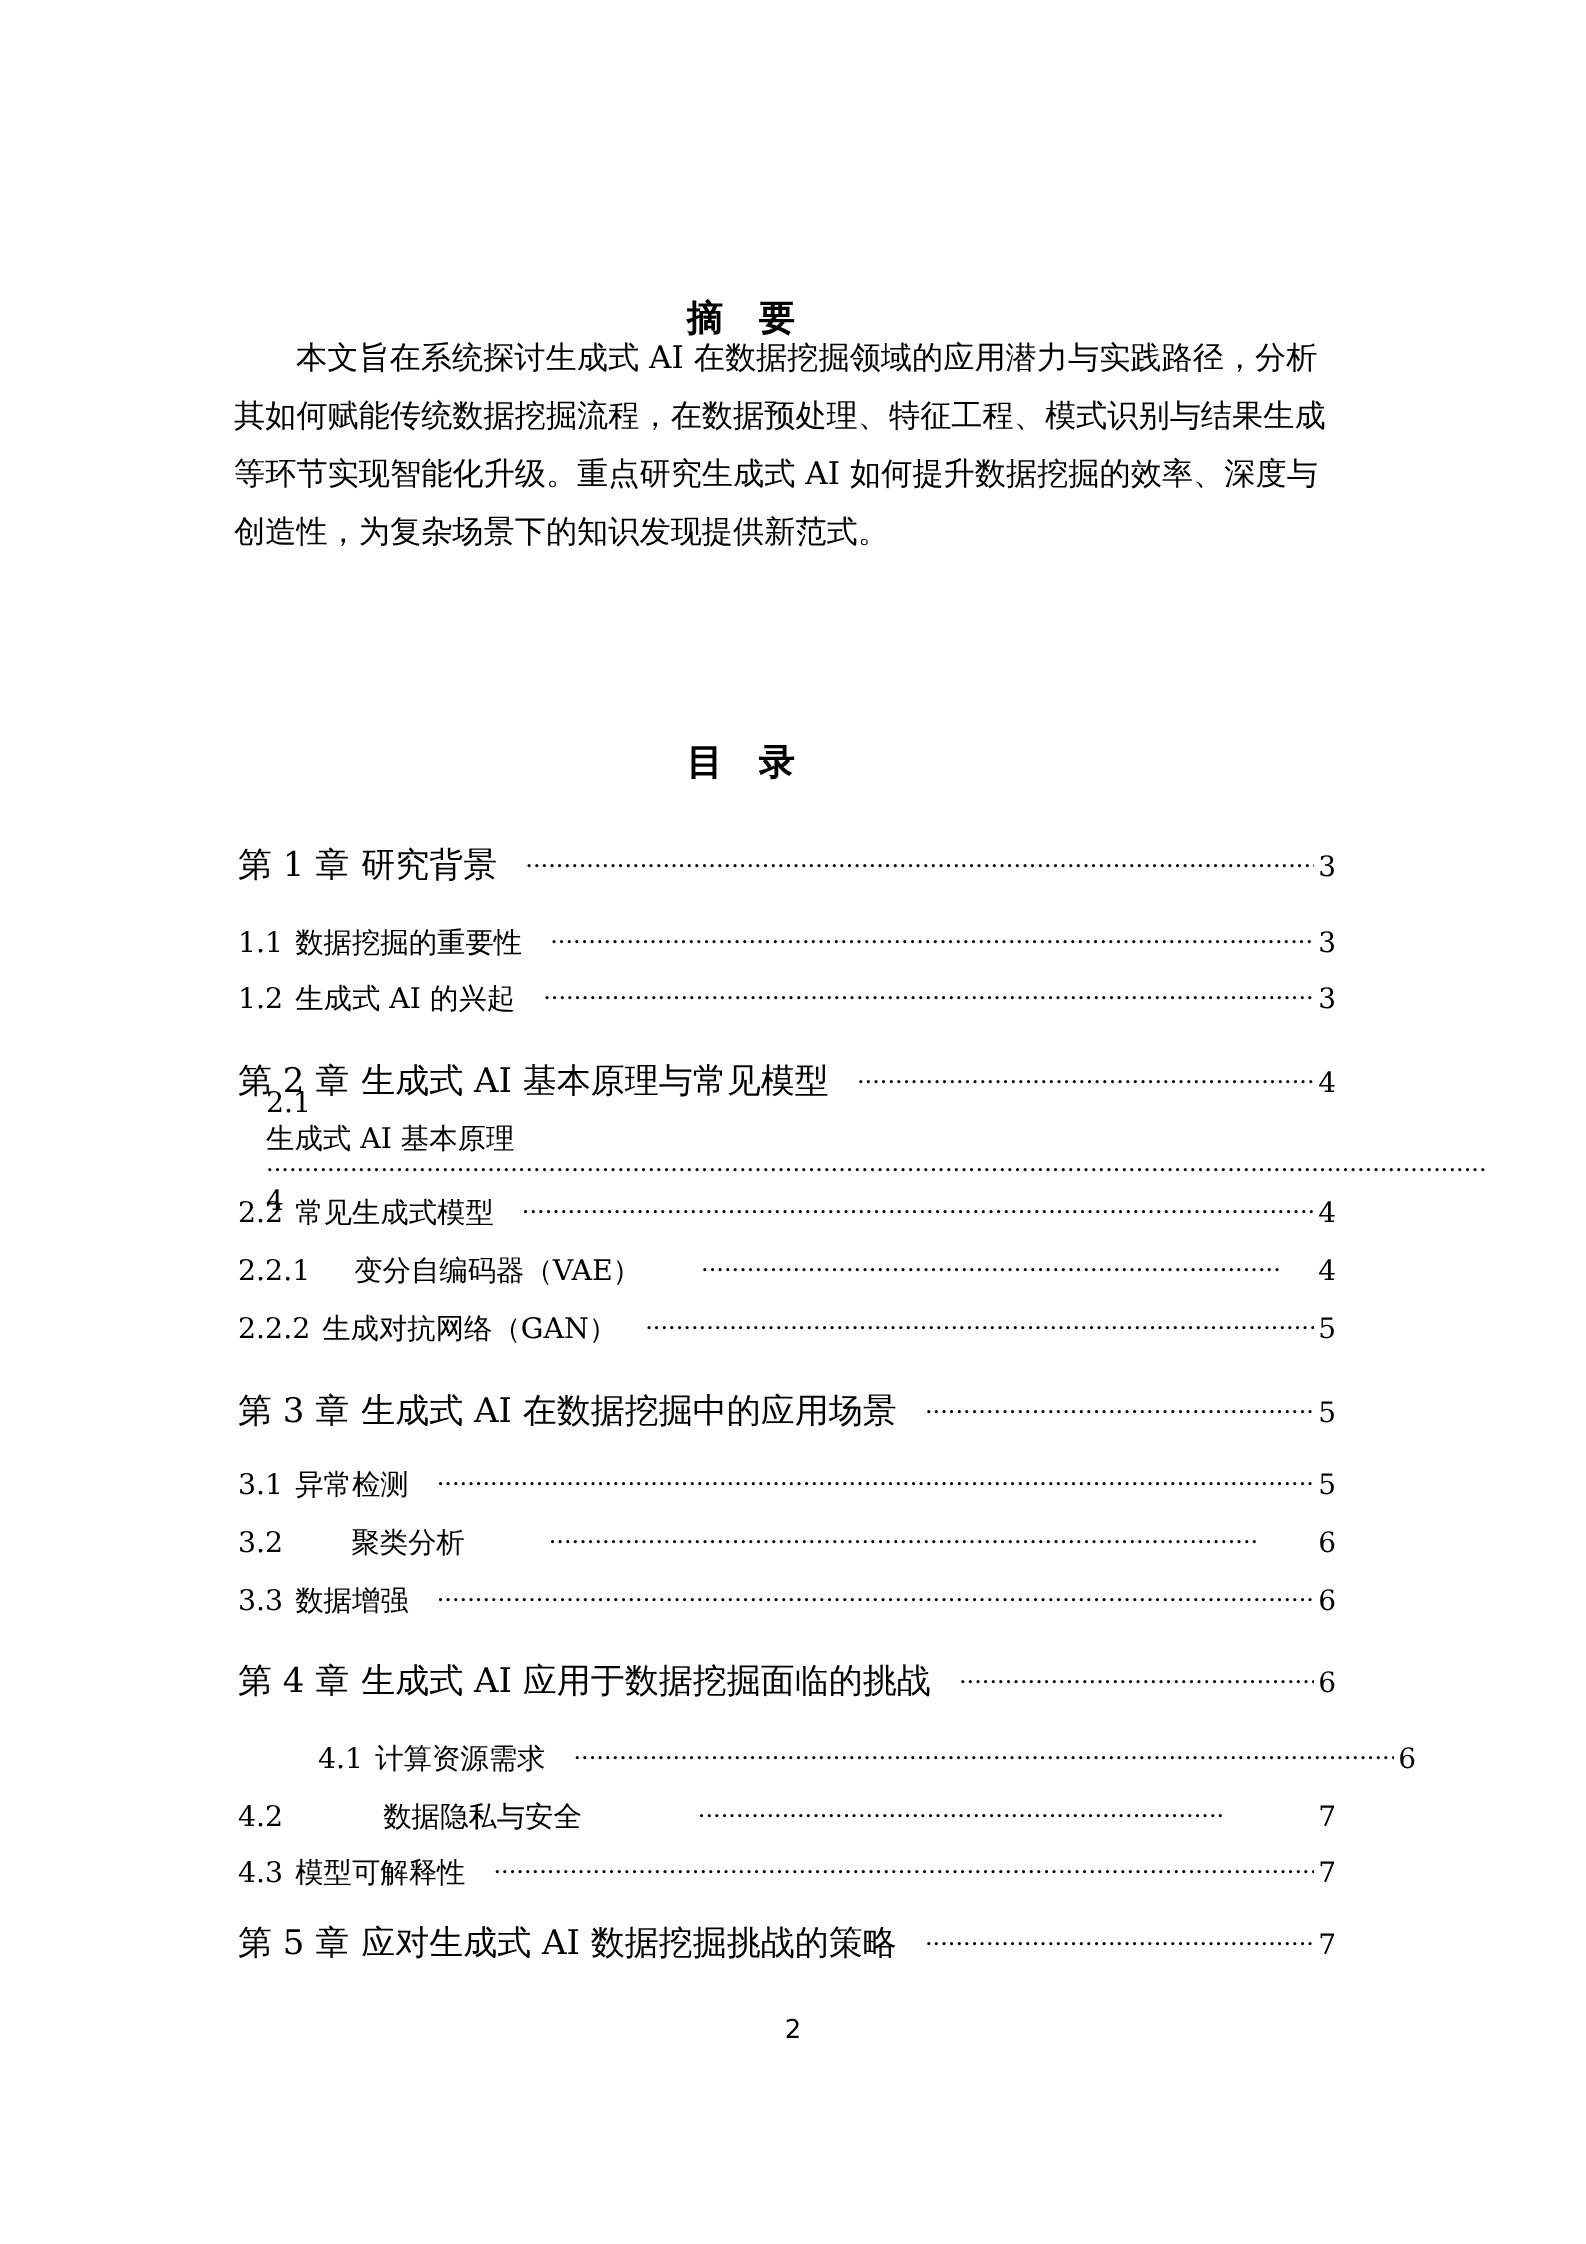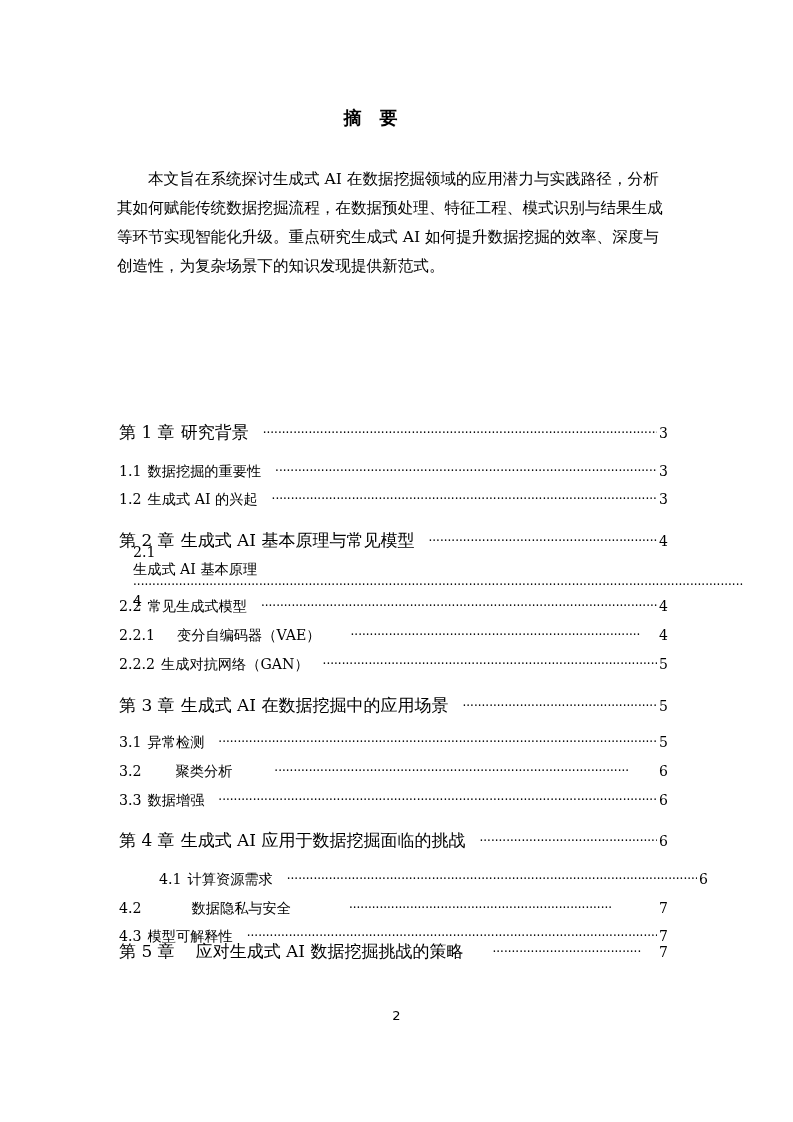--- a/index.html
+++ b/index.html
@@ -1,18 +1,18 @@
 <!DOCTYPE html>
 <html><head>
   <meta charset="utf-8">
   <style>
     html, body { margin: 0; padding: 0; background: #ffffff; }
     body { width: 793px; height: 1122px; position: relative; overflow: hidden; color: #000; font-family: "DejaVu Serif", "Liberation Serif", serif; }
     .page { position: absolute; left: 0; top: 0; width: 793px; height: 1122px; background: #fff; }
-    .heading { position: absolute; left: 0; width: 741px; text-align: center; font-weight: bold; font-size: 18px; letter-spacing: 0; font-family: "DejaVu Sans", "Liberation Sans", sans-serif; }
+    .heading { position: absolute; left: 0; width: 741px; text-align: center; font-weight: bold; font-size: 18px; letter-spacing: 0; font-family: "DejaVu Sans", "Liberation Sans", sans-serif; margin-top: 41px; }
     .heading .g { display: inline-block; }
     .heading .gap { display: inline-block; width: 18px; }
     .abstract { position: absolute; left: 117px; width: 560px; top: 165px; font-size: 15.6px; line-height: 29px; text-align: justify; }
     .abstract .line { display: block; white-space: nowrap; height: 29px; }
     .toc { position: absolute; left: 119px; width: 549px; }
     .toc-row { position: absolute; left: 0; width: 549px; display: flex; align-items: baseline; white-space: nowrap; }
     .toc-row.chapter { font-size: 17px; }
     .toc-row.section { font-size: 14.2px; }
     .toc-row .num { flex: 0 0 auto; }
     .toc-row .title { flex: 0 0 auto; margin-left: 6px; text-align: right; }
@@ -31,20 +31,23 @@
     <span class="g">摘</span><span class="gap"></span><span class="g">要</span>
   </div>
 
   <div class="abstract">
     <span class="line" style="padding-left:31px;">本文旨在系统探讨生成式 AI 在数据挖掘领域的应用潜力与实践路径，分析</span>
     <span class="line">其如何赋能传统数据挖掘流程，在数据预处理、特征工程、模式识别与结果生成</span>
     <span class="line">等环节实现智能化升级。重点研究生成式 AI 如何提升数据挖掘的效率、深度与</span>
     <span class="line">创造性，为复杂场景下的知识发现提供新范式。</span>
   </div>
 
+  <div class="heading" style="top:328px;">
+    <span class="g">目</span><span class="gap"></span><span class="g">录</span>
+  </div>
 
   <div class="toc">
     <div class="toc-row chapter" style="top:421px;">
       <span class="num">第 1 章</span>
       <span class="title">研究背景</span>
       <span class="leader"></span>
       <span class="page-no">3</span>
     </div>
     <div class="toc-row section" style="top:462px;">
       <span class="num">1.1</span>
@@ -133,21 +136,21 @@
       <span class="leader"></span>
       <span class="page-no">7</span>
     </div>
     <div class="toc-row section" style="top:927px;">
       <span class="num">4.3</span>
       <span class="title">模型可解释性</span>
       <span class="leader"></span>
       <span class="page-no">7</span>
     </div>
 
-    <div class="toc-row chapter" style="top:940px;gap:15px;">
+    <div class="toc-row chapter" style="top:960px;">
       <span class="num">第 5 章</span>
       <span class="title">应对生成式 AI 数据挖掘挑战的策略</span>
       <span class="leader"></span>
       <span class="page-no">7</span>
     </div>
   </div>
 
   <div class="footer">2</div>
 </div>
 

